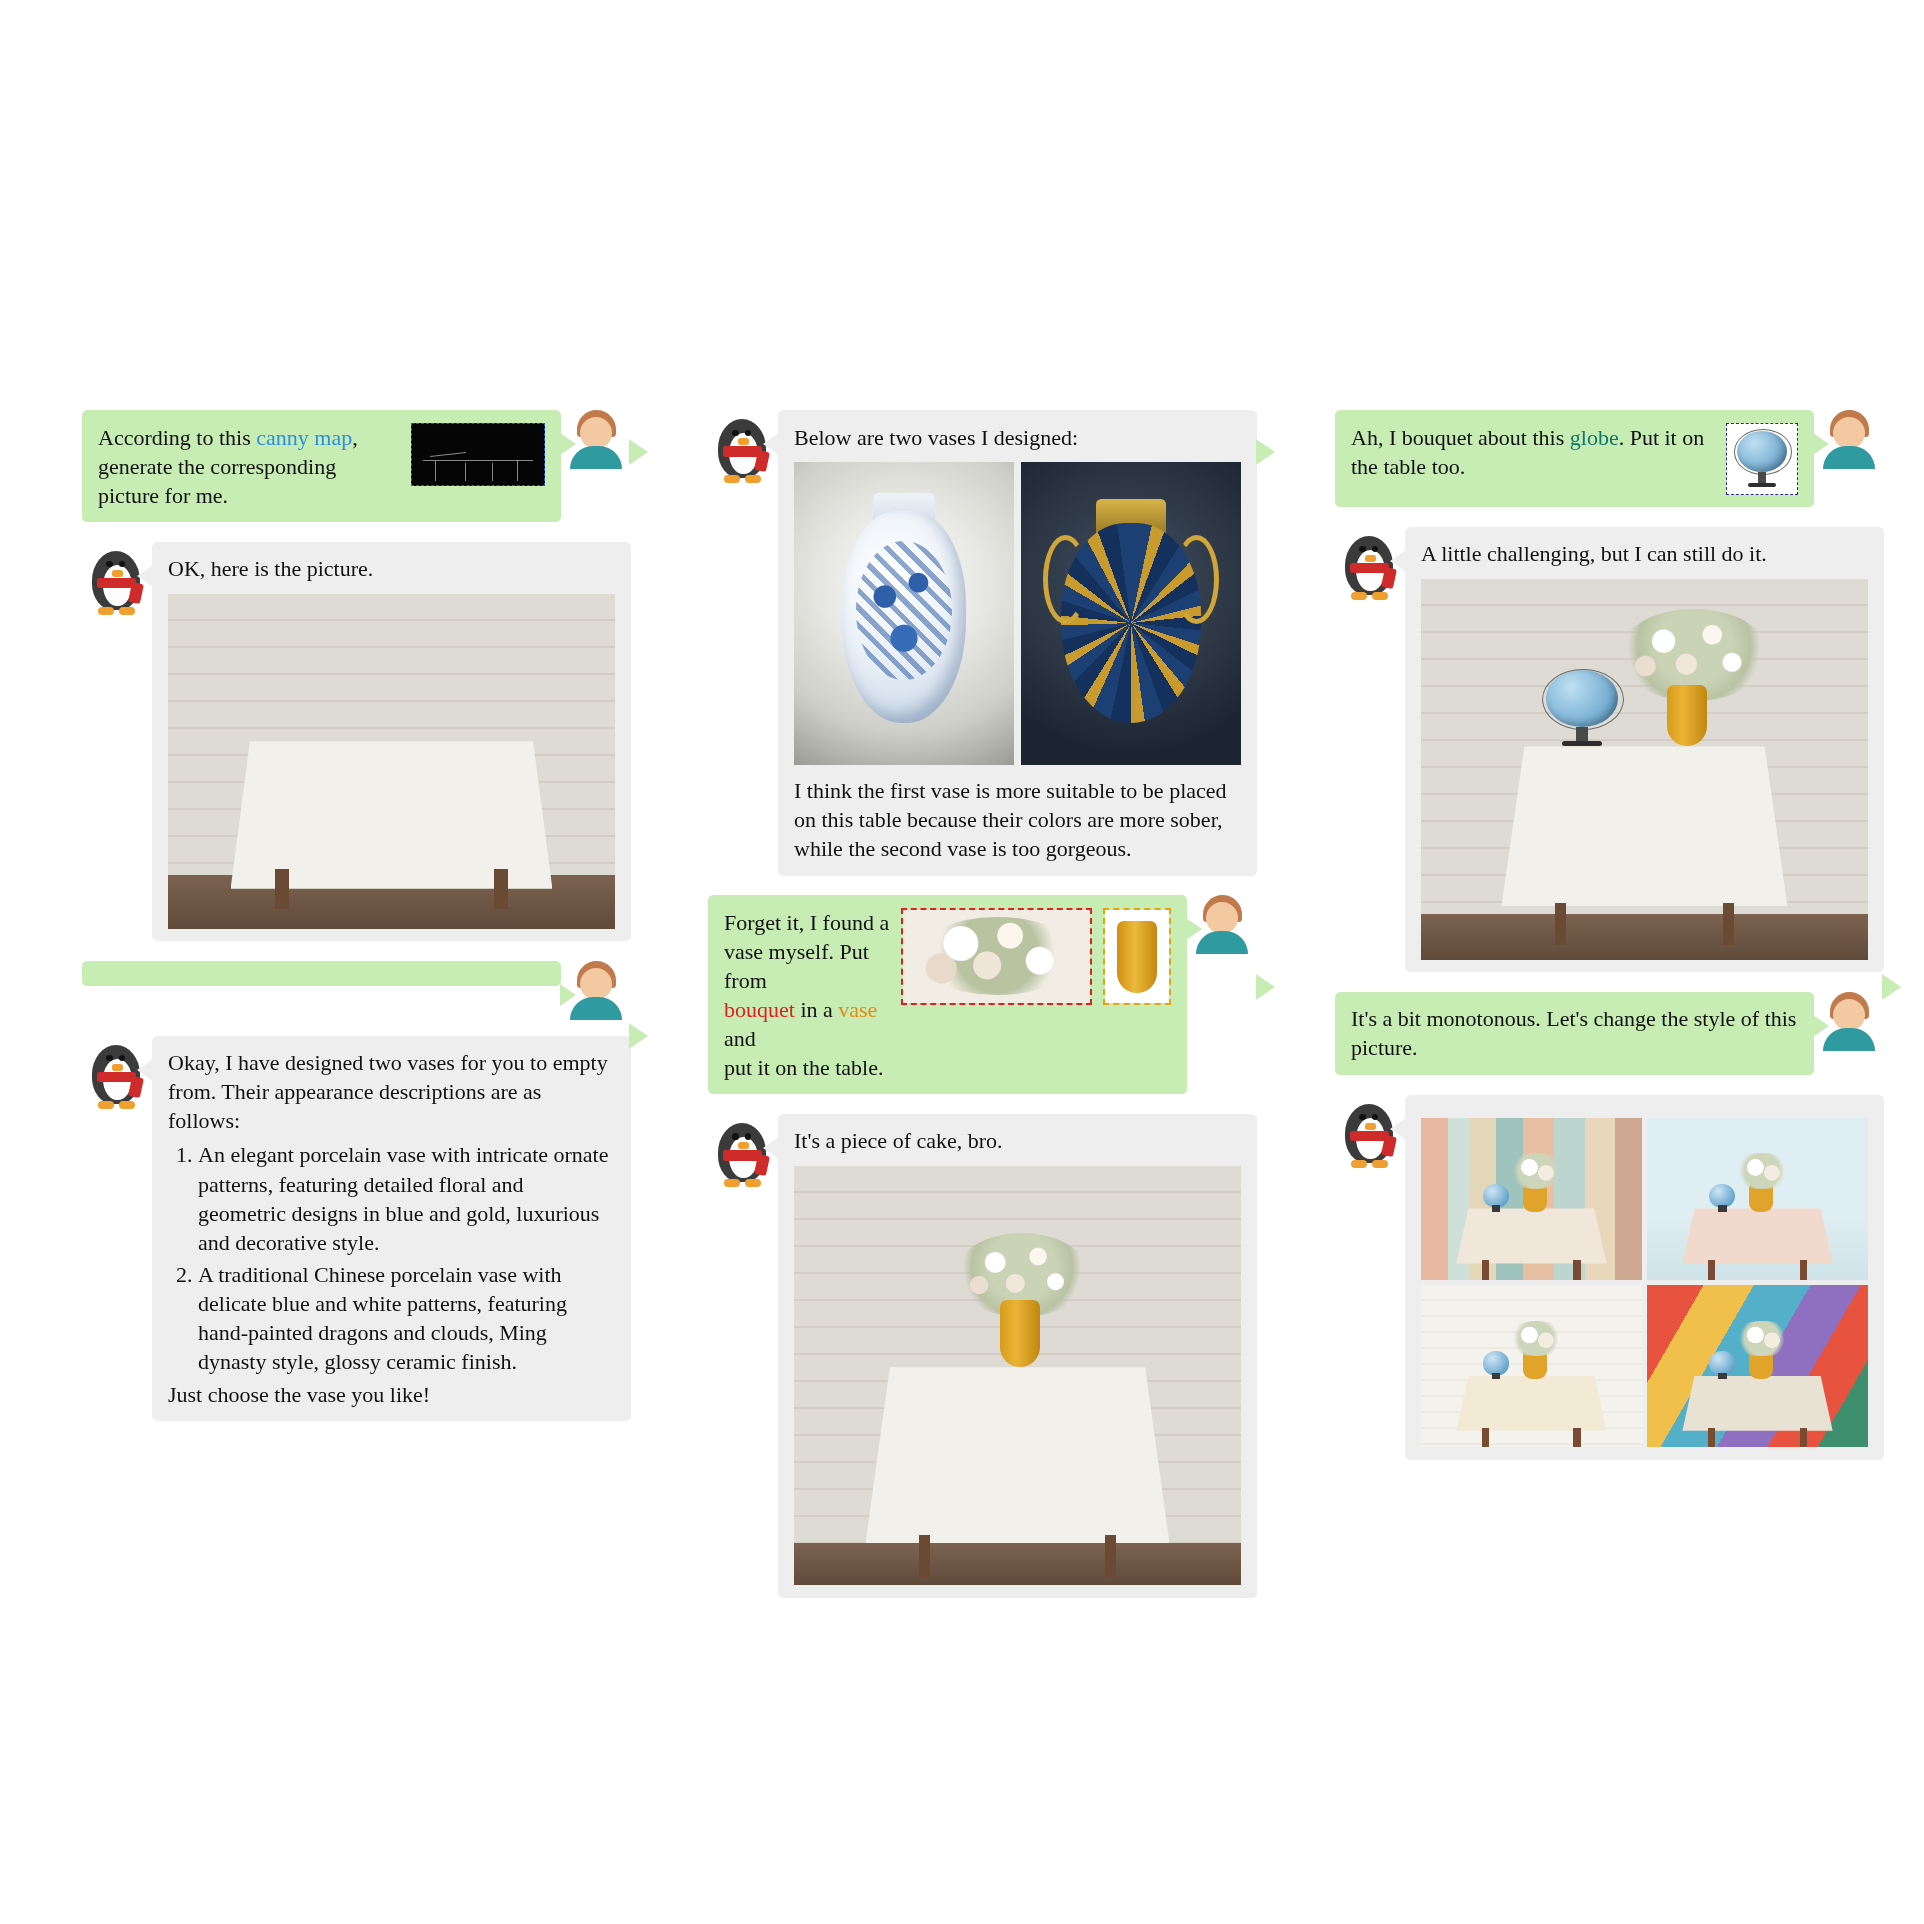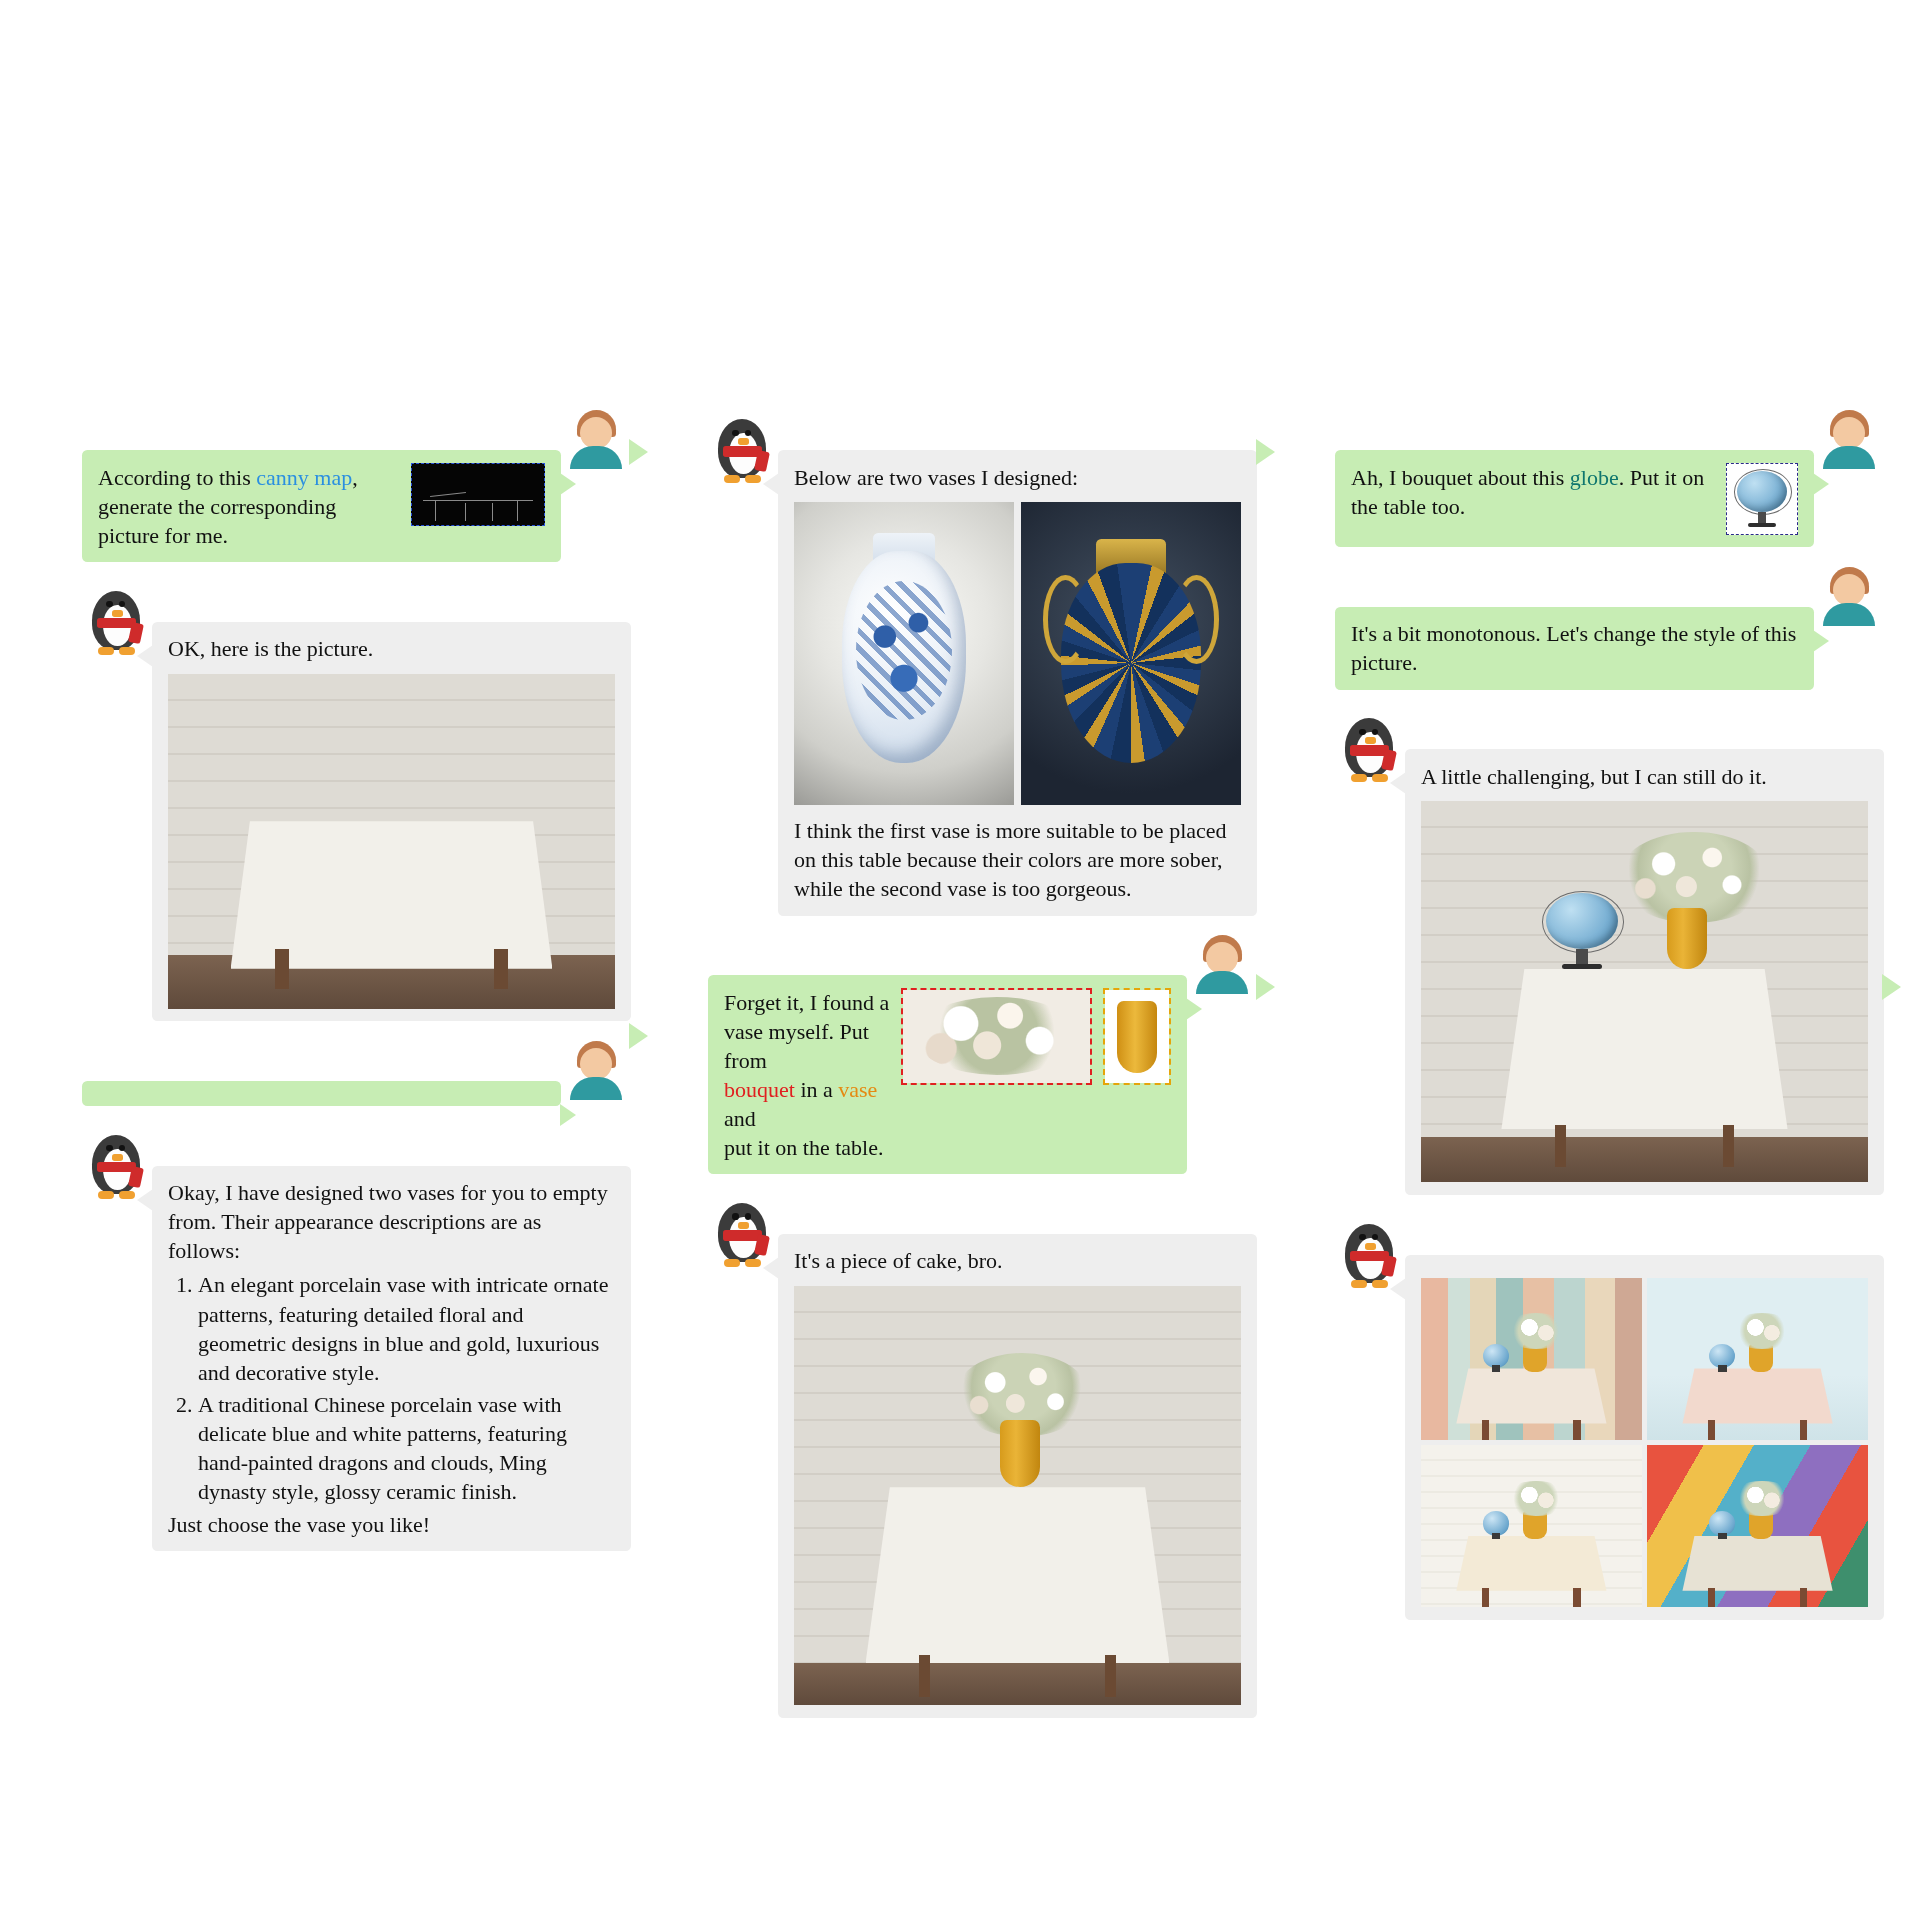--- a/index.html
+++ b/index.html
@@ -19,21 +19,20 @@
 
   
   .bubble {
     border-radius:5.3px;
     padding:12.5px 16px;
     font-size:22px;
     line-height:1.32;
     color:#111;
     box-sizing:border-box;
     position:relative;
-    margin-top:40px;
   }
   .user .bubble { background:#c7edb4; }
   .bot  .bubble { background:#eeeeee; }
 
   .row { display:flex; align-items:flex-start; }
   .user .row { justify-content:flex-start; }
   .avatar-wrap { width:70px; flex:0 0 70px; display:flex; align-items:center; justify-content:center; }
 
   
   .tail-r {
@@ -418,36 +417,20 @@
       <div class="avatar-wrap">
         <div class="human">
           <div class="hair"></div>
             <div class="face"></div>
             <div class="body"></div>
         </div>
       </div>
     </div>
   </div>
 
-  <div class="turn user">
-    <div class="row">
-      <div class="bubble user-bubble-box">
-        <div class="tail-r"></div>
-        <span>It's a bit monotonous. Let's change the style of this picture.</span>
-      </div>
-      <div class="avatar-wrap">
-        <div class="human">
-          <div class="hair"></div>
-            <div class="face"></div>
-            <div class="body"></div>
-        </div>
-      </div>
-    </div>
-  </div>
-
   <div class="turn bot">
     <div class="row">
       <div class="avatar-wrap">
         <div class="penguin">
           <div class="body"></div>
             <div class="belly"></div>
             <div class="eyeL"></div>
             <div class="eyeR"></div>
           <div class="beak"></div>
             <div class="scarf"></div>
@@ -473,20 +456,36 @@
             </div>
             <div class="cloth" style="left:18%;top:44%;width:64%;height:42%;clip-path:polygon(8% 0,92% 0,100% 100%,0% 100%);"></div>
             <div class="leg" style="left:30%;bottom:4%;width:2.5%;height:11%;"></div>
             <div class="leg" style="right:30%;bottom:4%;width:2.5%;height:11%;"></div>
           </div>
         </div>
       </div>
     </div>
   </div>
 
+  <div class="turn user">
+    <div class="row">
+      <div class="bubble user-bubble-box">
+        <div class="tail-r"></div>
+        <span>It's a bit monotonous. Let's change the style of this picture.</span>
+      </div>
+      <div class="avatar-wrap">
+        <div class="human">
+          <div class="hair"></div>
+            <div class="face"></div>
+            <div class="body"></div>
+        </div>
+      </div>
+    </div>
+  </div>
+
   <div class="turn bot">
     <div class="row">
       <div class="avatar-wrap">
         <div class="penguin">
           <div class="body"></div>
             <div class="belly"></div>
             <div class="eyeL"></div>
             <div class="eyeR"></div>
           <div class="beak"></div>
             <div class="scarf"></div>

